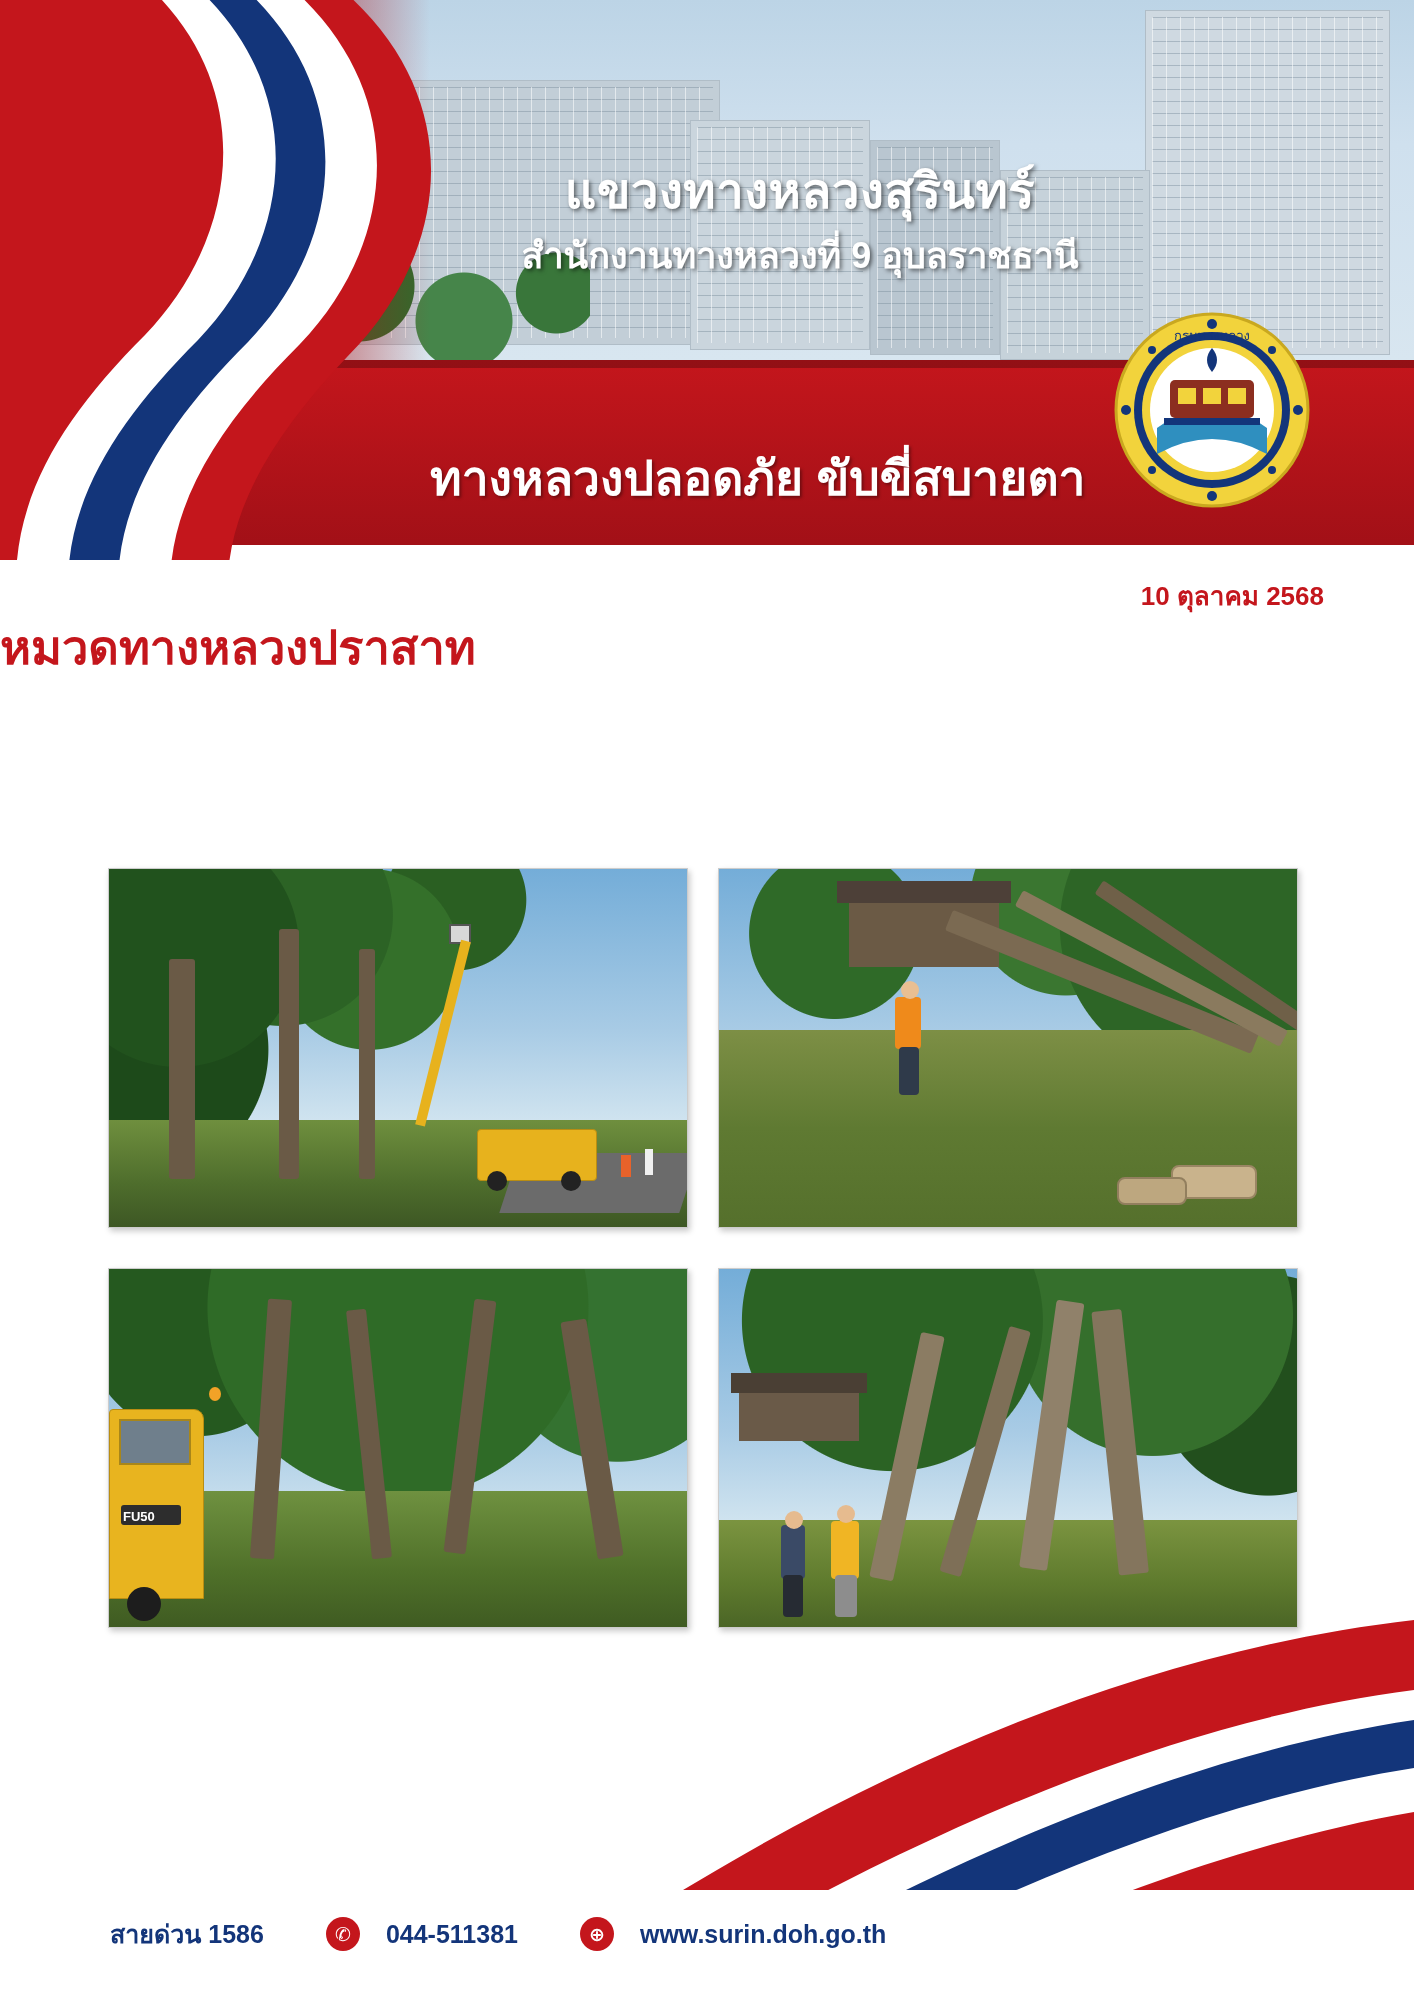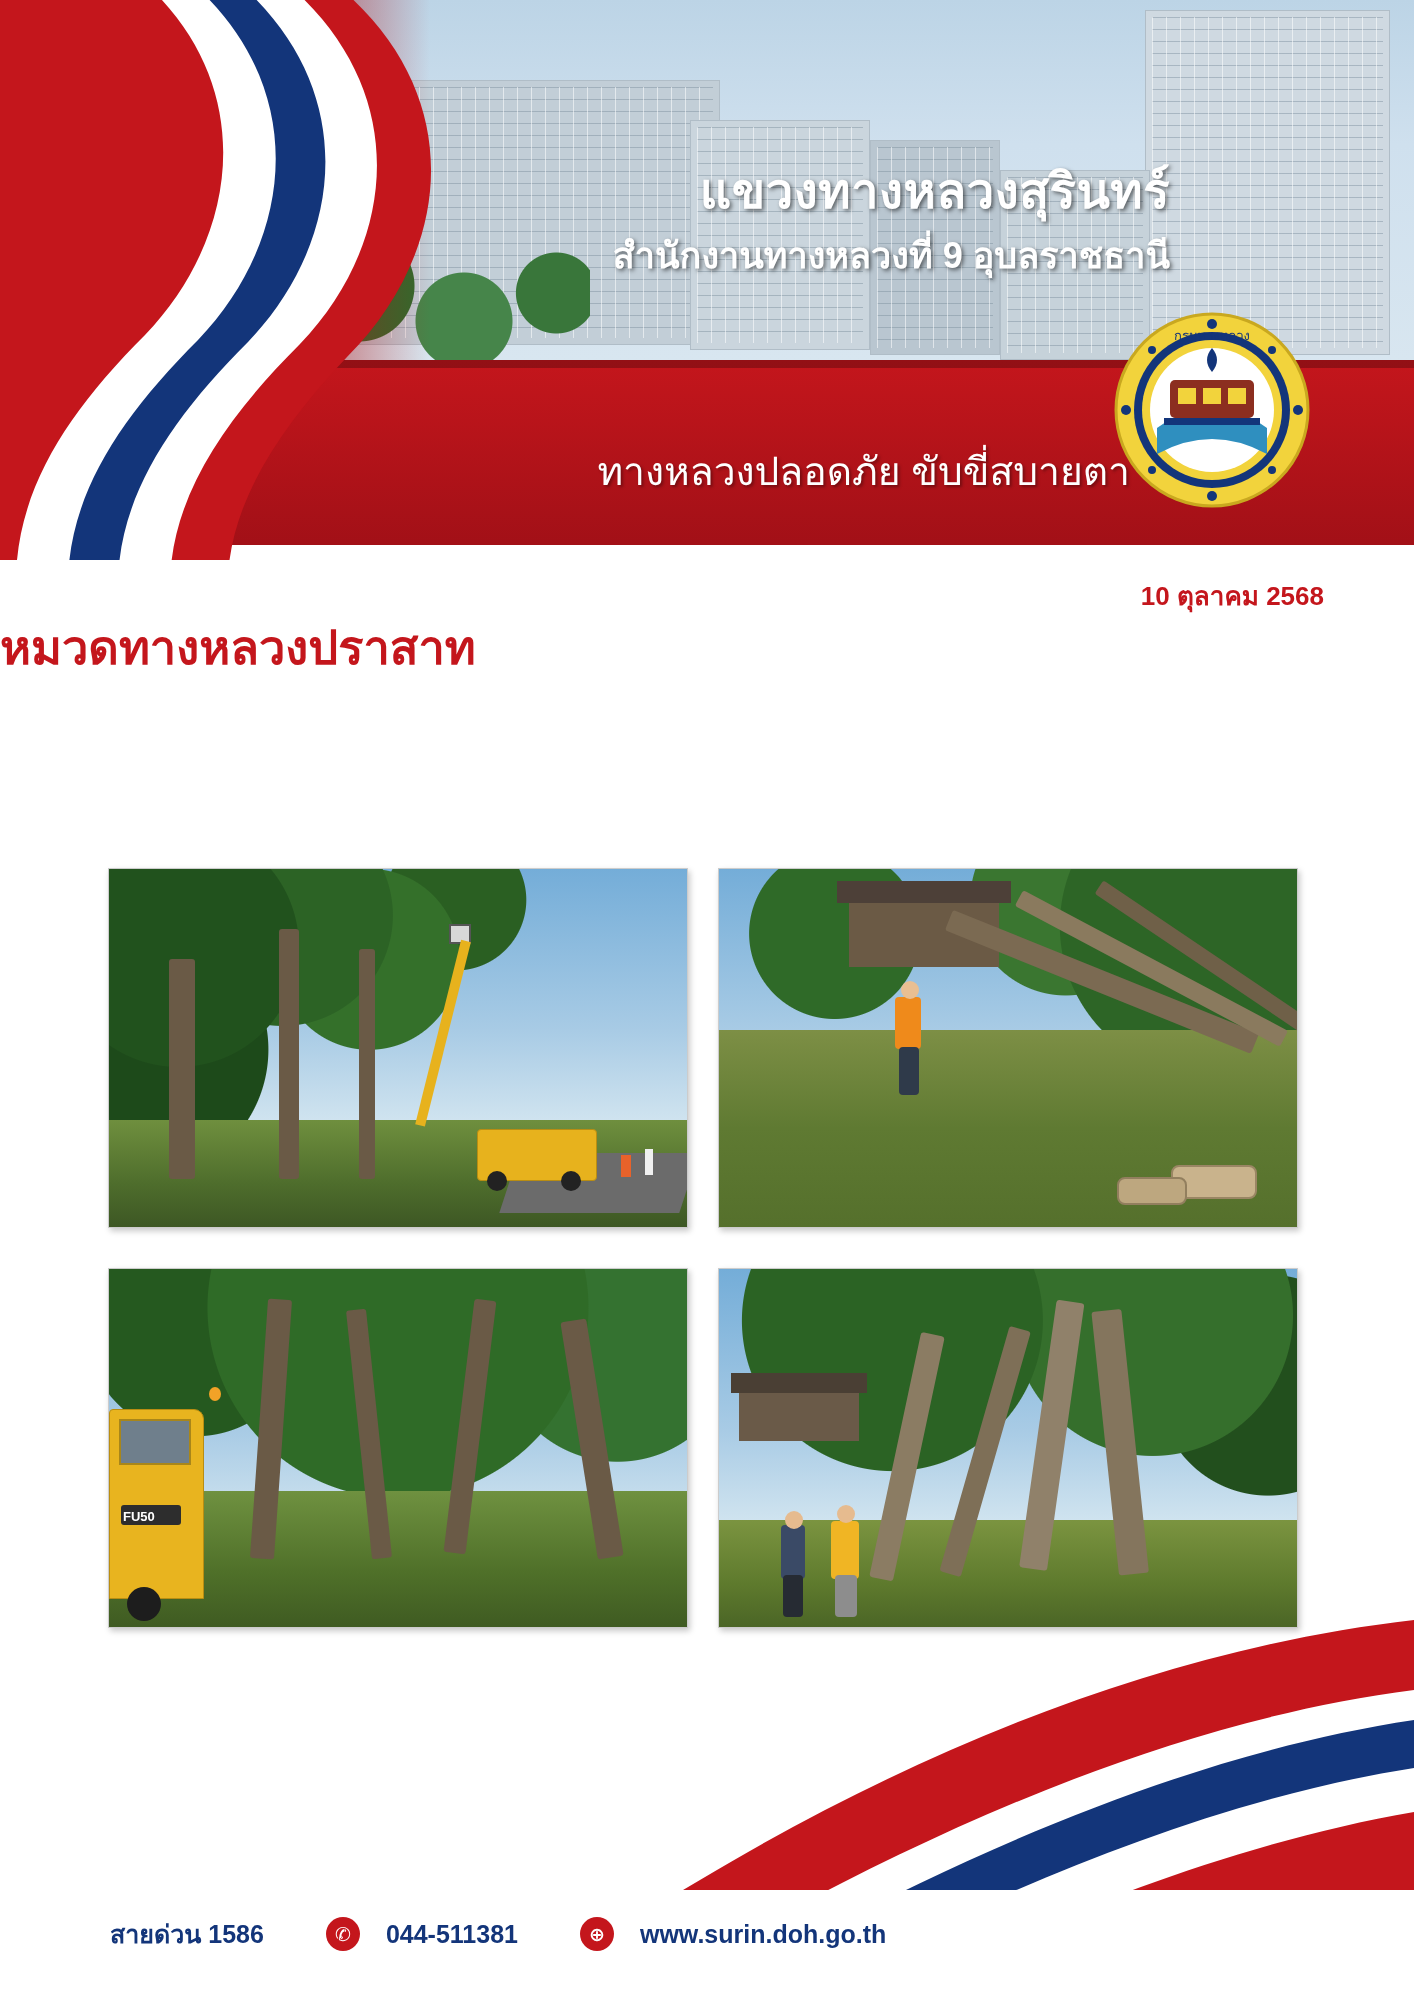--- a/index.html
+++ b/index.html
@@ -81,37 +81,37 @@
     opacity: .18;
   }
 
   
   .ribbon { position: absolute; left: -40px; top: -30px; width: 760px; height: 640px; }
 
   .title-block {
     position: absolute;
     left: 430px; top: 165px;
     width: 740px;
-    text-align: right;
+    text-align: center;
     color: #ffffff;
     text-shadow: 2px 2px 4px rgba(0,0,0,.55);
   }
   .title-main {
     font-size: 49px; font-weight: 700; letter-spacing: .5px; line-height: 1.1;
   }
   .title-sub {
     font-size: 36px; font-weight: 700; margin-top: 8px;
   }
   .slogan {
     position: absolute;
     left: 430px; top: 440px;
     width: 700px;
-    text-align: right;
+    text-align: left;
     color: #ffffff;
-    font-size: 39px; font-weight: 400;
+    font-size: 48px; font-weight: 700;
     text-shadow: 2px 2px 3px rgba(0,0,0,.35);
   }
 
   
   .emblem {
     position: absolute;
     left: 1112px; top: 310px;
     width: 200px; height: 200px;
   }
 

